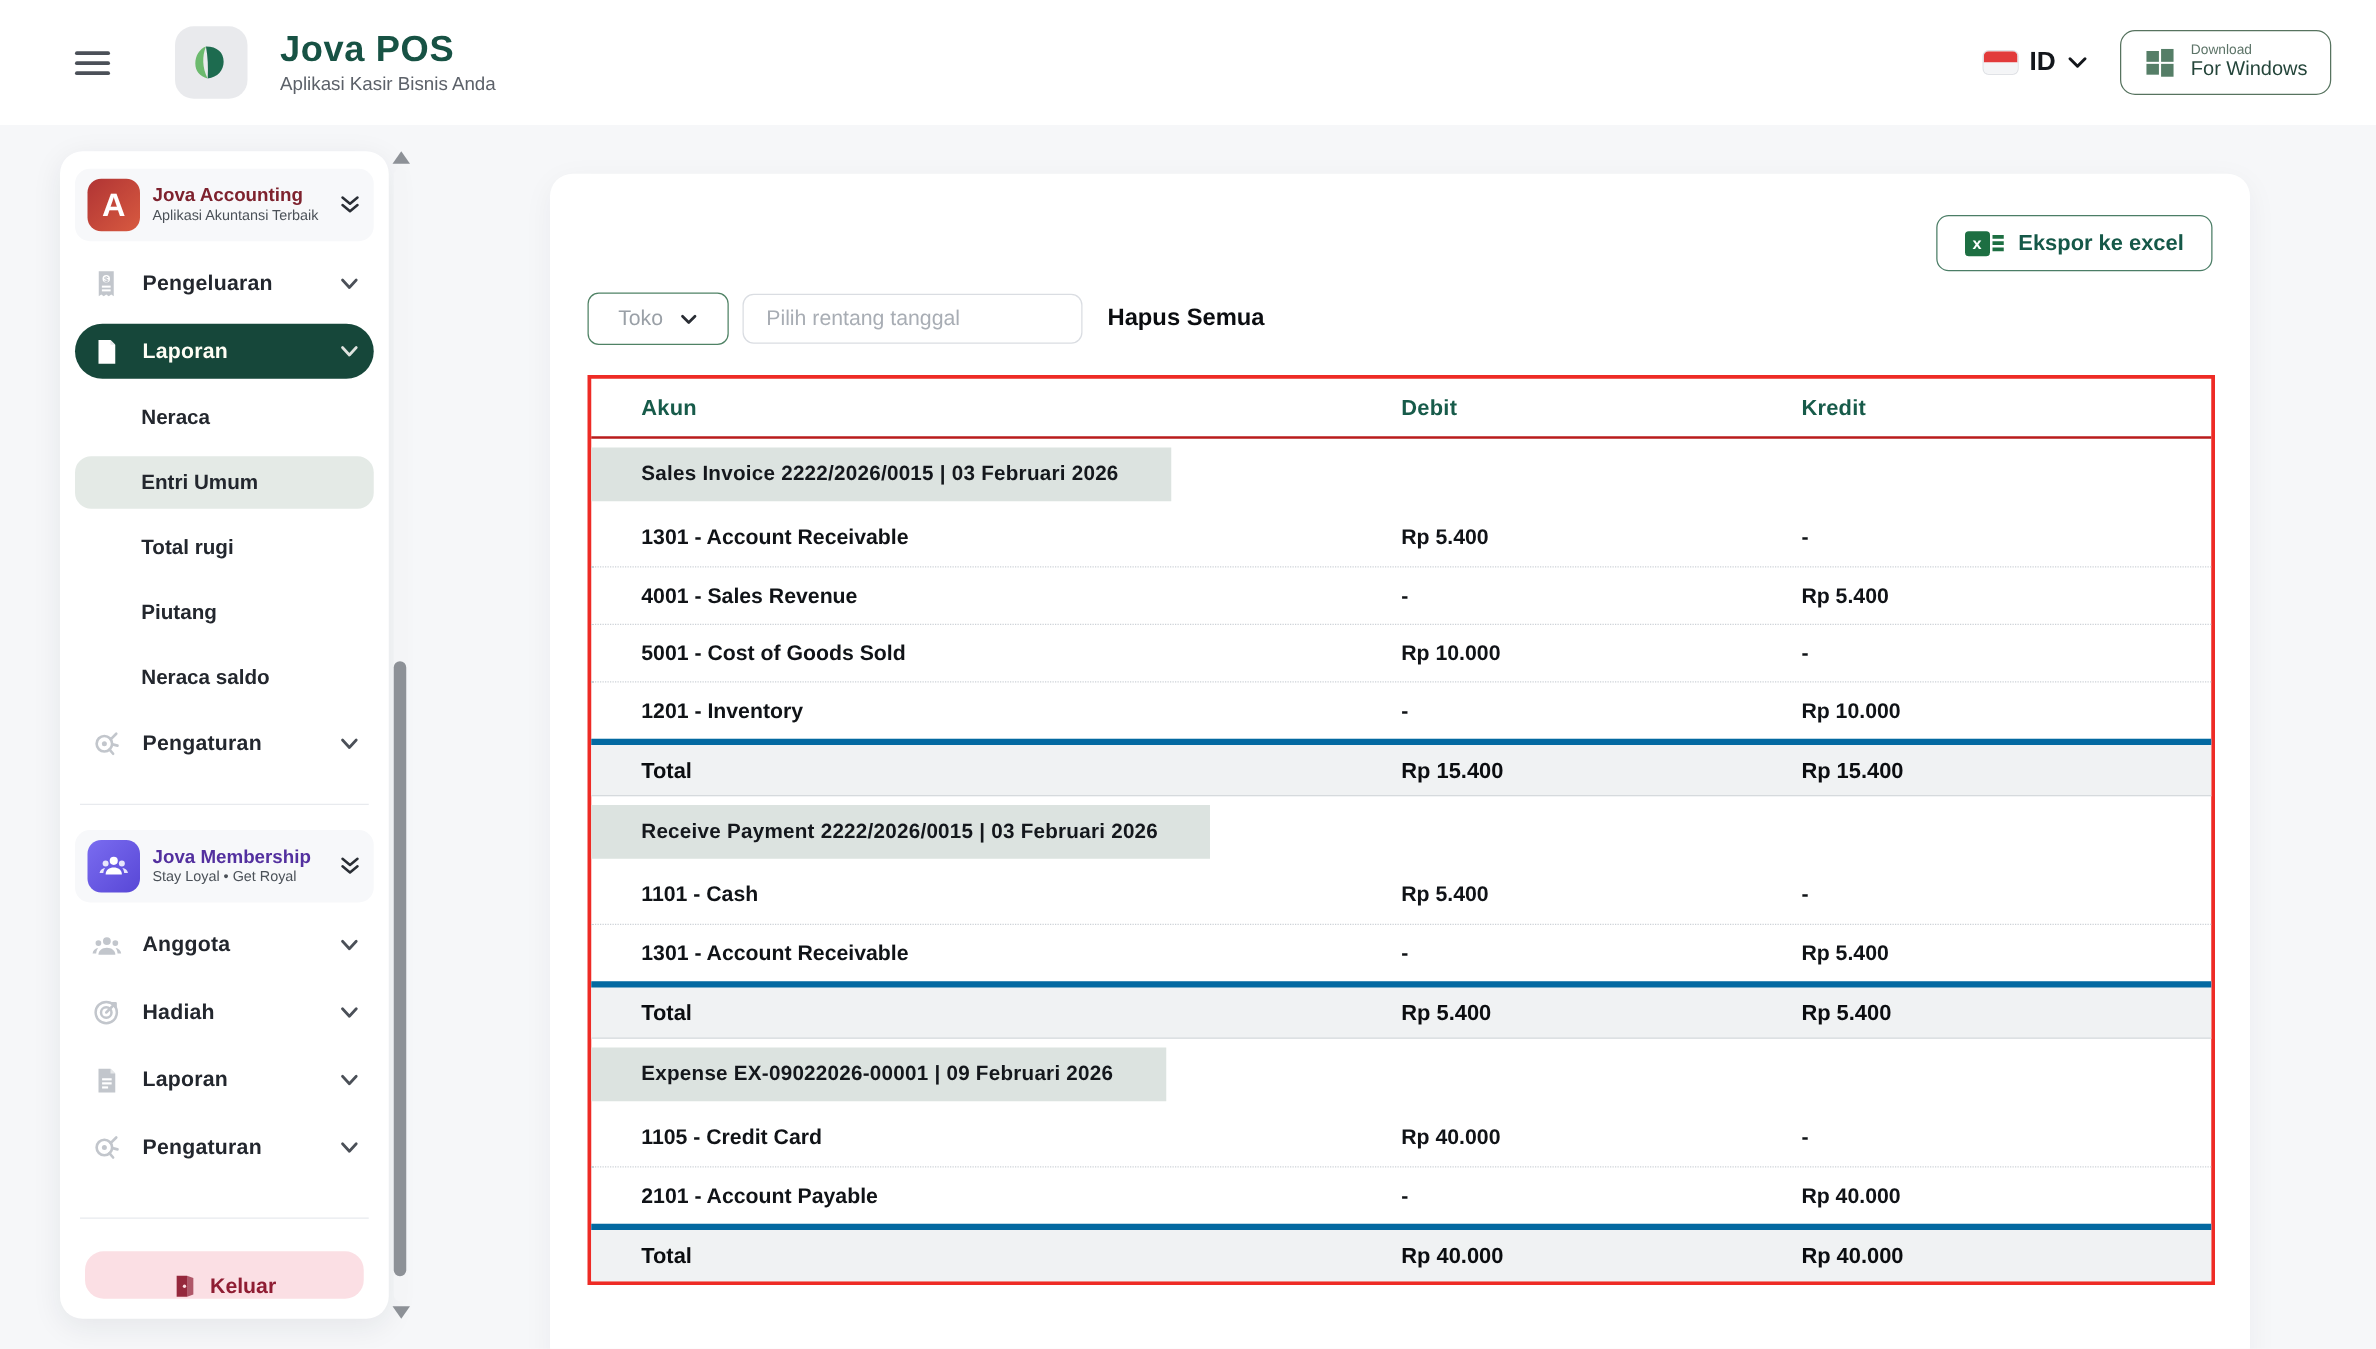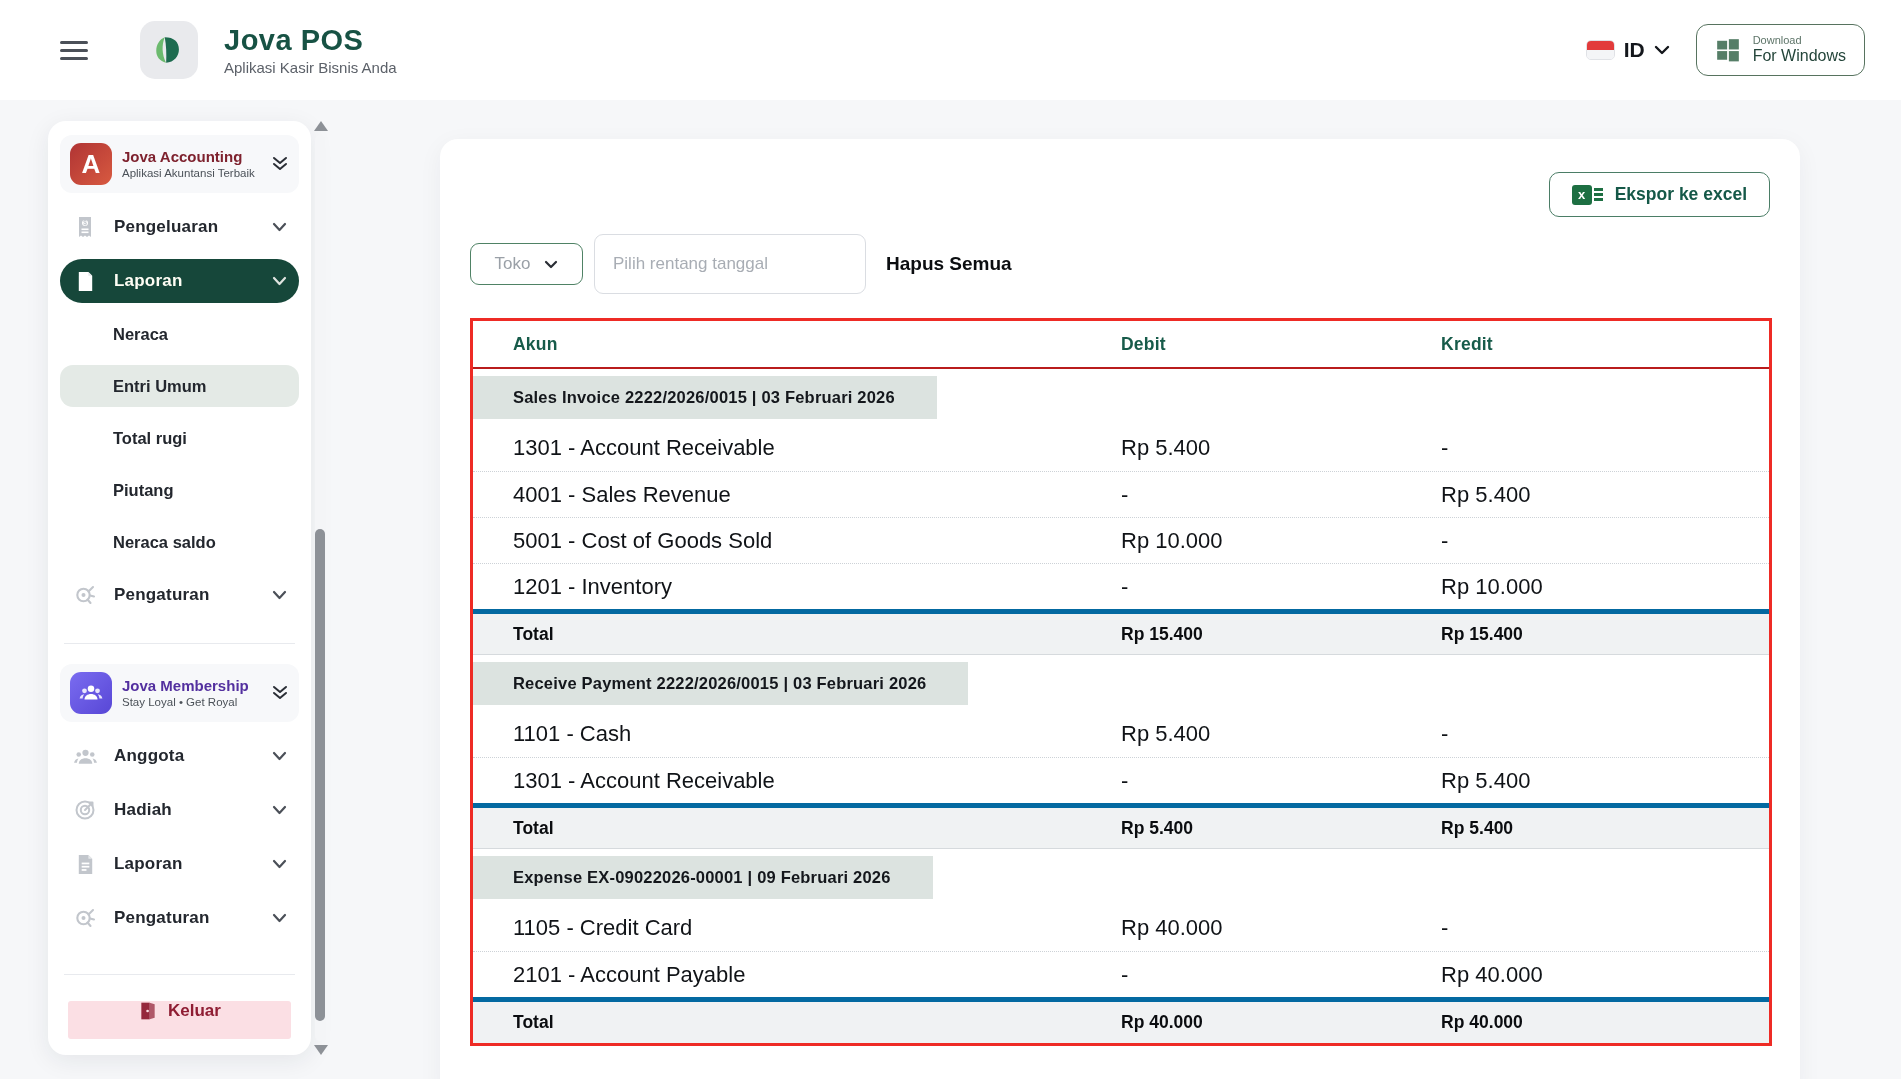--- a/index.html
+++ b/index.html
@@ -73,23 +73,23 @@
   .nav-item.active { background:#16473a; }
   .nav-item.active .nv-label { color:#fffef5; }
   .nav-sub {
     height:42px; display:flex; align-items:center; padding-left:53px;
     font-size:16.5px; font-weight:600; color:#23272e; border-radius:13px;
     cursor:pointer; margin-bottom:10px;
   }
   .nav-sub.selected { background:#e4eae6; }
   .side-div { border:none; border-top:1px solid #e8eaee; margin:16px 4px 20px 4px; }
   .logout-btn {
-    margin:6px 8px 0 8px; height:46px; border:none; border-radius:3px;
+    margin:6px 8px 0 8px; height:46px; border:none; border-radius:15px;
     background:#fbdfe4; color:#8f1d33; font-family:inherit;
-    font-size:17px; font-weight:700; display:flex; align-items:flex-start; justify-content:center; gap:10px;
+    font-size:17px; font-weight:700; display:flex; align-items:flex-end; justify-content:center; gap:10px;
     cursor:pointer;
   }
 
   
   .side-scrollbar { position:absolute; left:314px; top:121px; width:12px; height:934px; }
   .sb-track { position:absolute; left:1px; top:14px; bottom:14px; width:10px; background:#f4f5f7; border-radius:6px; }
   .sb-up, .sb-down { position:absolute; left:0; width:0; height:0; border-left:7px solid transparent; border-right:7px solid transparent; cursor:pointer; }
   .sb-up   { top:0; border-bottom:10px solid #8d9197; }
   .sb-down { bottom:0; border-top:10px solid #8d9197; }
   .sb-thumb { position:absolute; left:1px; top:408px; width:10px; height:492px; background:#8d9197; border-radius:6px; cursor:grab; }
@@ -112,39 +112,39 @@
   .xls-lines { display:flex; flex-direction:column; gap:2px; }
   .xls-lines i { display:block; width:9px; height:3px; background:#1d6f42; }
 
   .filter-row { display:flex; align-items:center; margin-top:17px; }
   .store-dd {
     height:42px; min-width:113px; border:1.5px solid #4f8265; border-radius:9px; background:#fff;
     display:flex; align-items:center; justify-content:center; gap:14px; padding:0 16px; cursor:pointer;
     font-family:inherit; font-size:17px; color:#9aa0a7; font-weight:500;
   }
   .date-input {
-    margin-left:11px; height:60px; width:272px; border:1.5px solid #dadde2; border-radius:9px;
+    margin-left:11px; height:40px; width:272px; border:1.5px solid #dadde2; border-radius:9px;
     padding:0 18px; font-family:inherit; font-size:17px; color:#3a3f46; background:#fff;
   }
   .date-input::placeholder { color:#a8adb4; }
   .clear-all { margin-left:20px; font-size:19px; font-weight:800; color:#0b0d10; cursor:pointer; }
 
   
   .journal { margin-top:24px; margin-right:-2px; border:3px solid #ee2b25; background:#fff; }
   .j-grid-row { display:grid; grid-template-columns:50% 24.7% 25.3%; align-items:center; }
   .j-head { height:48px; border-bottom:2px solid #b91c1c; }
   .j-head .cell { font-size:17.5px; font-weight:800; color:#175b4a; letter-spacing:.2px; }
   .cell { padding-left:0; }
   .cell.c0 { padding-left:40px; }
   .j-badge-row { padding:7px 0 6px 0; }
   .j-badge {
     display:inline-block; background:#dce3e0; color:#14171c;
     font-size:16.5px; font-weight:600; padding:12px 42px 12px 40px; letter-spacing:.2px;
   }
-  .j-row { height:46px; font-size:22px; font-weight:400; color:#101317; }
+  .j-row { height:46px; font-size:17px; font-weight:700; color:#101317; }
   .j-row + .j-row { border-top:1px dotted #cdd2d7; }
   .j-total {
     height:46px; background:#f0f2f3; border-top:5px solid #0369a1; border-bottom:1px solid #d6dadd;
     font-size:17.5px; font-weight:800; color:#0b0d10;
   }
   .j-section:last-child .j-total { border-bottom:none; }
 
   .chev { flex:0 0 auto; }
 </style>
 </head>

